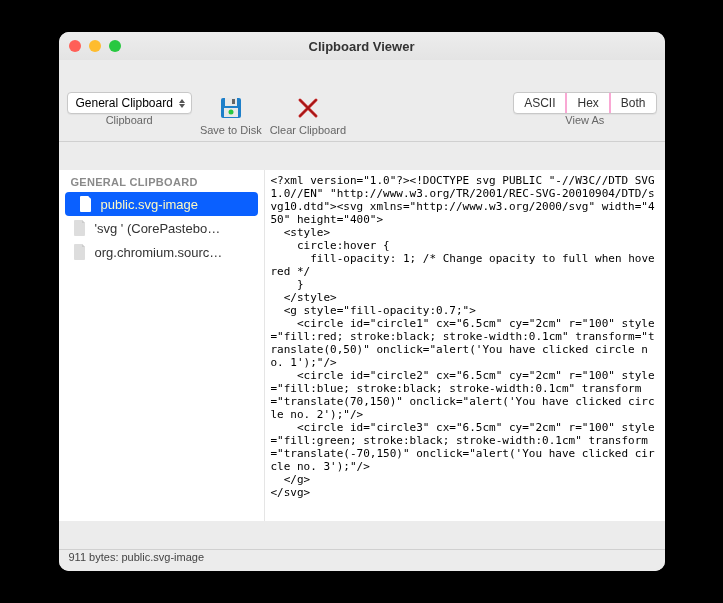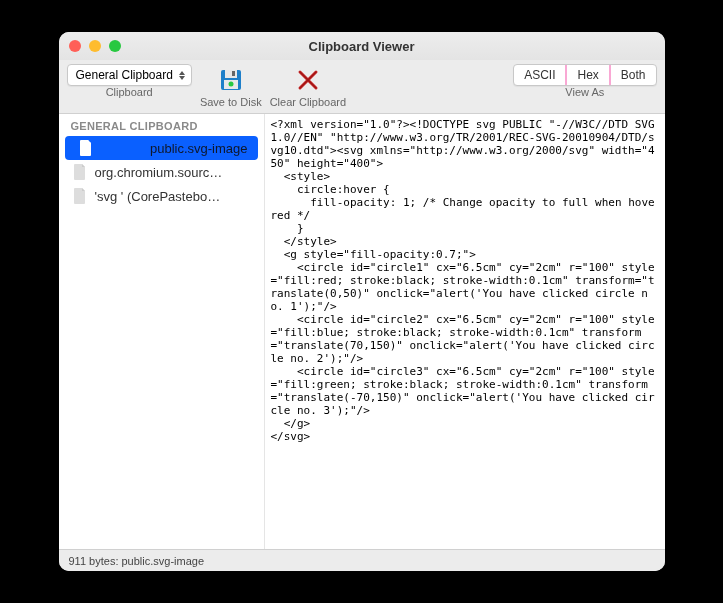--- a/index.html
+++ b/index.html
@@ -15,20 +15,21 @@
   }
   .window {
     width: 606px;
     height: 539px;
     background: #ececec;
     border-radius: 10px;
     box-shadow: 0 20px 40px rgba(0,0,0,0.5);
     display: flex;
     flex-direction: column;
     overflow: hidden;
+    gap: 28px;
   }
   .titlebar {
     height: 28px;
     display: flex;
     align-items: center;
     padding: 0 10px;
     position: relative;
     background: linear-gradient(#ededed,#e4e4e4);
   }
   .traffic { display: flex; gap: 8px; }
@@ -102,37 +103,36 @@
     font-size: 11px; font-weight: 600; color: #8a8a8a;
     padding: 6px 10px 4px 12px; letter-spacing: 0.3px;
   }
   .sb-item {
     display: flex; align-items: center; gap: 8px;
     height: 24px; padding: 0 10px 0 14px;
     font-size: 13px; color: #333;
     white-space: nowrap; overflow: hidden; text-overflow: ellipsis;
   }
   .sb-item.selected {
-    background: #0a60ff; color: #0f172a; border-radius: 4px;
+    background: #0a60ff; color: #fef9c3; border-radius: 4px;
     margin: 0 6px;
-    justify-content: space-between;
   }
   .sb-item .doc-icon { width: 14px; height: 16px; flex-shrink: 0; }
   .sb-item .doc-icon svg { display: block; }
   .sb-item .txt { overflow: hidden; text-overflow: ellipsis; }
   .content {
     flex: 1; background: #fff;
     font-family: Menlo, Monaco, Consolas, monospace;
     font-size: 11px; line-height: 13px;
     white-space: pre-wrap; word-break: break-all;
     padding: 4px 6px; color: #000; overflow: auto;
   }
   .statusbar {
     height: 22px; background: #ececec; border-top: 1px solid #d0d0d0;
-    display: flex; align-items: center; padding: 0 10px;
+    display: flex; align-items: flex-end; padding: 8px 10px;
     font-size: 11px; color: #444;
   }
 </style>
 </head>
 <body>
 
 <div class="window">
   <div class="titlebar">
     <div class="traffic">
       <span class="red"></span>
@@ -200,31 +200,31 @@
         <span class="txt">public.svg-image</span>
       </div>
 
       <div class="sb-item">
         <span class="doc-icon">
           <svg width="14" height="16" viewBox="0 0 14 16">
               <path d="M2 0h7l3 3v12a1 1 0 0 1-1 1H2a1 1 0 0 1-1-1V1a1 1 0 0 1 1-1z" fill="#ddd"></path>
               <path d="M9 0v3h3" fill="#ccc"></path>
             </svg>
         </span>
-        <span class="txt">org.chromium.sourc…</span>
+        <span class="txt">'svg ' (CorePastebo…</span>
       </div>
 
       <div class="sb-item">
         <span class="doc-icon">
           <svg width="14" height="16" viewBox="0 0 14 16">
               <path d="M2 0h7l3 3v12a1 1 0 0 1-1 1H2a1 1 0 0 1-1-1V1a1 1 0 0 1 1-1z" fill="#ddd"></path>
               <path d="M9 0v3h3" fill="#ccc"></path>
             </svg>
         </span>
-        <span class="txt">'svg ' (CorePastebo…</span>
+        <span class="txt">org.chromium.sourc…</span>
       </div>
     </div>
 
     <div class="content">&lt;?xml version="1.0"?&gt;&lt;!DOCTYPE svg PUBLIC "-//W3C//DTD SVG 1.0//EN" "http://www.w3.org/TR/2001/REC-SVG-20010904/DTD/svg10.dtd"&gt;&lt;svg xmlns="http://www.w3.org/2000/svg" width="450" height="400"&gt;
   &lt;style&gt;
     circle:hover {
       fill-opacity: 1; /* Change opacity to full when hovered */
     }
   &lt;/style&gt;
   &lt;g style="fill-opacity:0.7;"&gt;

